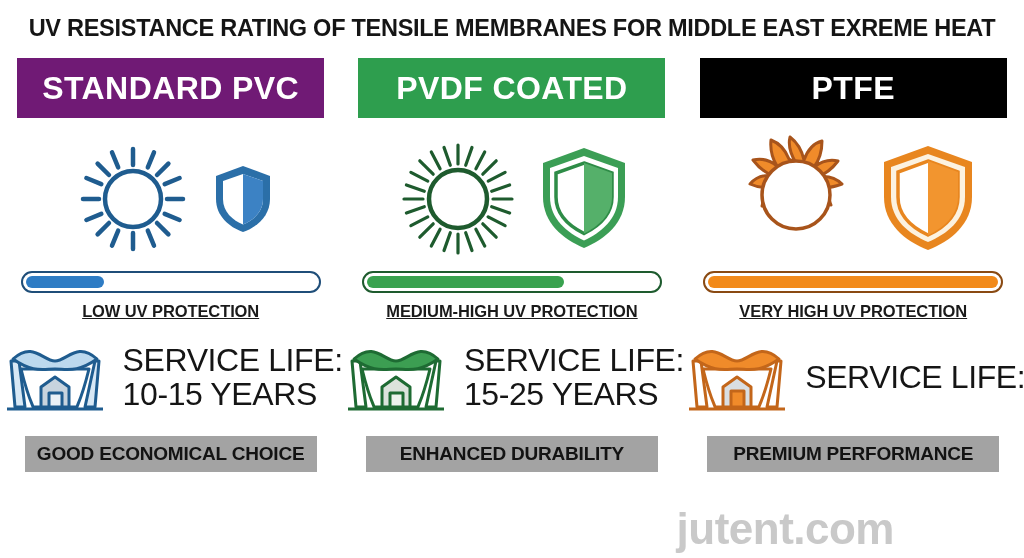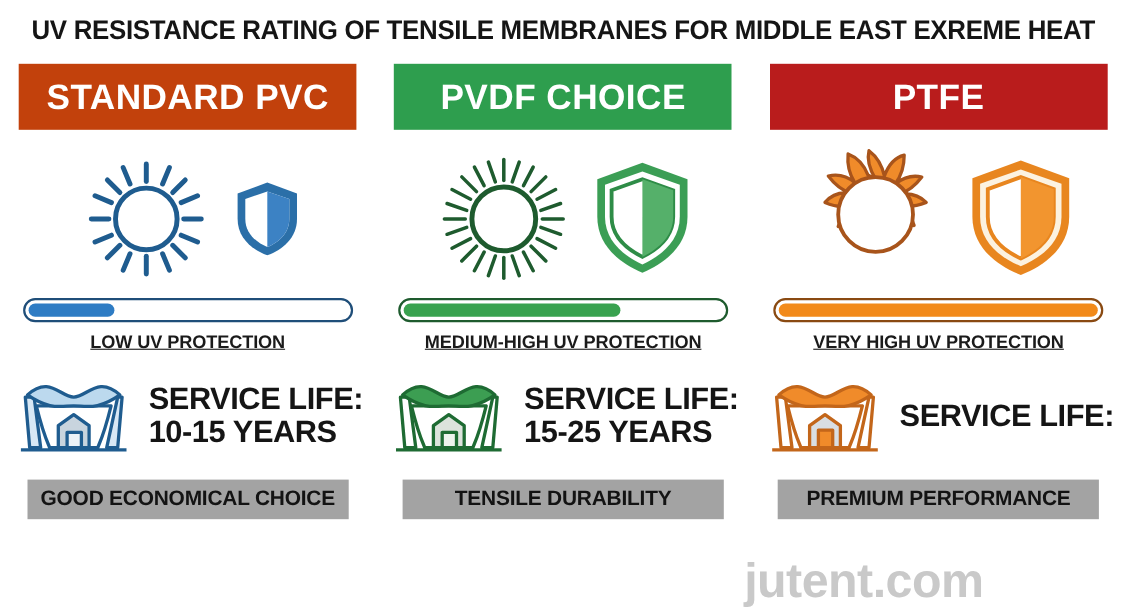--- a/index.html
+++ b/index.html
@@ -37,23 +37,23 @@
 
   
   .hdr{
     width:307px; height:60px;
     display:flex; align-items:center; justify-content:center;
     color:#ffffff;
     font-size:32px; font-weight:bold; letter-spacing:0.4px;
     white-space:nowrap;
     margin-top:3px;
   }
-  .col-0 .hdr{background:#c2410c;}
+  .col-0 .hdr{background:#701a75;}
   .col-1 .hdr{background:#2E9E4E;}
-  .col-2 .hdr{background:#b91c1c;}
+  .col-2 .hdr{background:#000000;}
 
   
   .iconrow{
     margin-top:18px;
     width:307px; height:125px;
     display:flex; align-items:center; justify-content:center; gap:14px;
   }
   .iconrow svg{display:block;}
 
   
@@ -83,21 +83,21 @@
   }
 
   
   .svc{
     margin-top:17px;
     width:307px; height:80px;
     display:flex; align-items:center; justify-content:center; gap:12px;
   }
   .svc svg{display:block; flex:0 0 auto;}
   .svctext{
-    font-size:28px; font-weight:bold; color:#151515;
+    font-size:32px; font-weight:normal; color:#151515;
     line-height:1.06; letter-spacing:-0.4px; white-space:nowrap;
   }
 
   
   .badge{
     margin-top:18px;
     min-width:292px; height:36px;
     background:#a3a3a3;
     display:flex; align-items:center; justify-content:center;
     font-size:19px; font-weight:bold; color:#131313;
@@ -182,21 +182,21 @@
           <div>SERVICE LIFE:</div>
           <div>10-15 YEARS</div>
         </div>
       </div>
 
       <div class="badge">GOOD ECONOMICAL CHOICE</div>
     </div>
 
     <div class="col col-1">
 
-      <div class="hdr">PVDF CHOICE</div>
+      <div class="hdr">PVDF COATED</div>
 
       <div class="iconrow">
         <svg width="130" height="124" viewBox="0 0 130 124">
           <circle cx="65" cy="62" r="29" fill="none" stroke="#1E5B2E" stroke-width="4.5"></circle>
           <g stroke="#1E5B2E" stroke-width="3.2" stroke-linecap="round">
             <line x1="65" y1="8" x2="65" y2="27"></line>
               <line x1="65" y1="97" x2="65" y2="116"></line>
             <line x1="11" y1="62" x2="30" y2="62"></line>
               <line x1="100" y1="62" x2="119" y2="62"></line>
             <line x1="26.8" y1="23.8" x2="40.2" y2="37.2"></line>
@@ -247,21 +247,21 @@
             <rect x="50" y="54" width="13" height="14" fill="#EDF3ED"></rect>
             <line x1="8" y1="70" x2="104" y2="70"></line>
           </g>
         </svg>
         <div class="svctext">
           <div>SERVICE LIFE:</div>
           <div>15-25 YEARS</div>
         </div>
       </div>
 
-      <div class="badge">TENSILE DURABILITY</div>
+      <div class="badge">ENHANCED DURABILITY</div>
     </div>
 
     <div class="col col-2">
 
       <div class="hdr">PTFE</div>
 
       <div class="iconrow">
         <svg width="136" height="132" viewBox="0 0 136 132">
           <g fill="#F08B2A" stroke="#A8541B" stroke-width="3" stroke-linejoin="round">
             <path d="M68 30 C62 20 60 12 62 4 C70 10 74 18 76 27 C80 16 86 10 94 8 C94 18 92 26 86 34 C94 28 102 26 110 28 C104 36 98 41 89 44 C100 42 108 45 114 51 C104 55 96 56 87 53 C96 58 101 64 103 72 C93 71 86 68 79 61 C84 70 85 78 82 86 C75 80 71 73 69 64 C68 74 64 81 57 86 C53 78 53 70 56 61 C50 69 43 72 34 73 C36 64 40 58 48 53 C39 56 31 55 22 51 C28 44 35 41 46 43 C37 40 31 35 25 27 C34 25 42 27 49 33 C44 25 42 17 43 7 C51 10 57 16 61 26 Z"></path>

